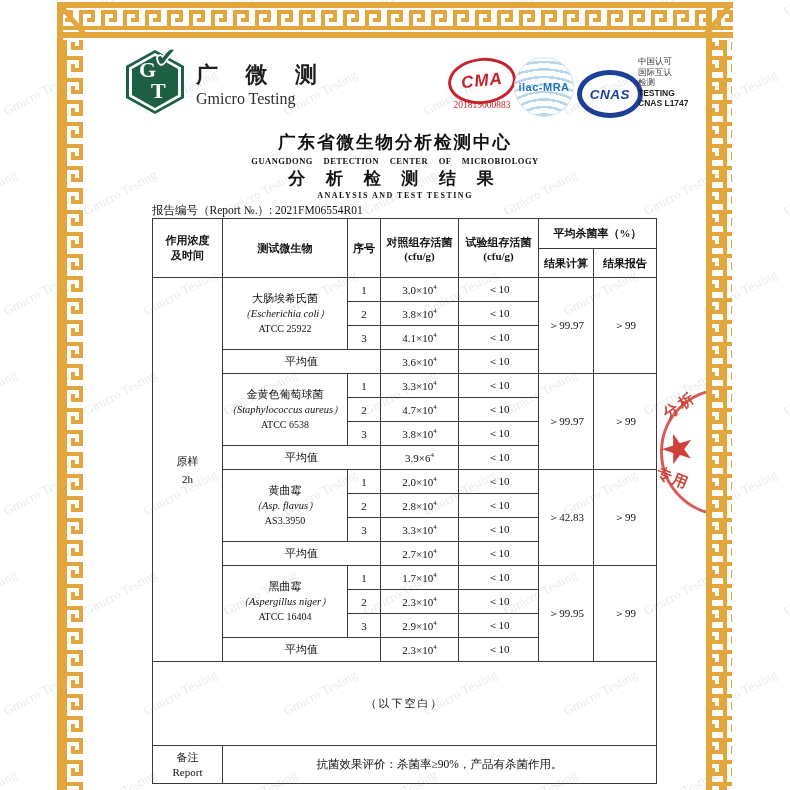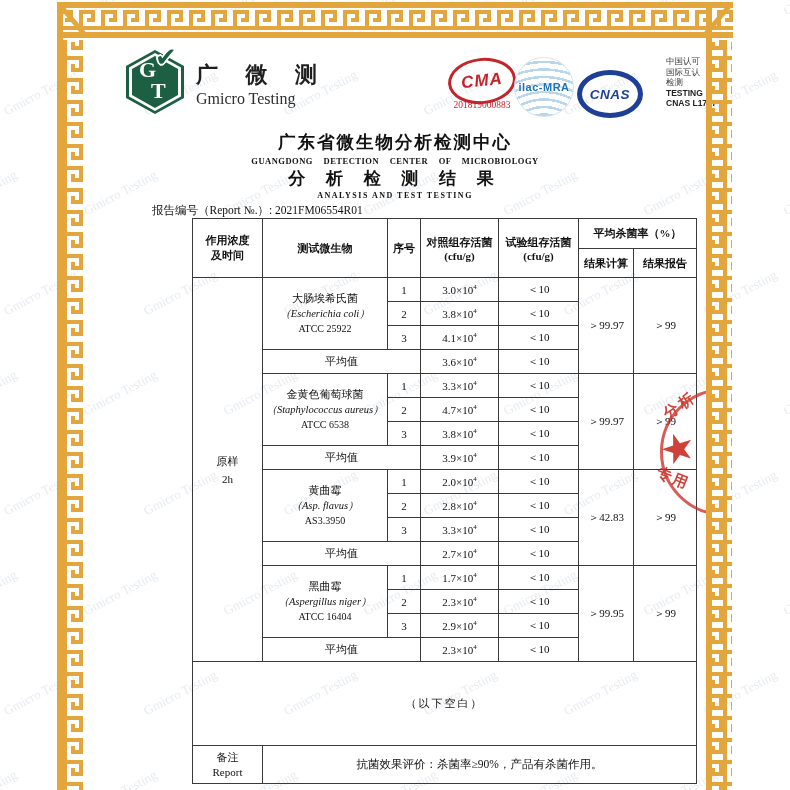--- a/index.html
+++ b/index.html
@@ -42,39 +42,39 @@
   .ilac{left:514px;top:57px;width:58px;height:58px;border-radius:50%;
         background:repeating-radial-gradient(circle at 50% 160%, #ffffff 0 5px, #b9d6ec 5px 7.5px);
         border:1px solid #d4e5f2;display:flex;align-items:center;justify-content:center;}
   .ilac-txt{color:#1d72b8;font-weight:bold;font-size:11px;letter-spacing:.5px;
         text-shadow:0 0 2px #fff,0 0 2px #fff;}
 
   .cnas-oval{left:577px;top:70px;width:56px;height:38px;border:5px solid #1d3f96;border-radius:50%;
         display:flex;align-items:center;justify-content:center;}
   .cnas-txt{color:#1d3f96;font-weight:bold;font-style:italic;font-size:13.5px;letter-spacing:.5px;}
 
-  .accred{left:638px;top:56px;font-size:8.5px;line-height:10.5px;color:#3c3c3c;margin-left:28px;}
+  .accred{left:638px;top:56px;font-size:8.5px;line-height:10.5px;color:#3c3c3c;}
   .accred .b{font-weight:bold;color:#222;}
 
   
   .tcenter{left:57px;width:676px;text-align:center;}
   .t1{top:130px;font-size:17.5px;font-weight:bold;color:#111;letter-spacing:2px;}
   .t2{top:156px;font-size:8.5px;font-weight:bold;color:#111;letter-spacing:.5px;word-spacing:8px;
       font-family:"Liberation Serif",serif;}
   .t3{top:167px;font-size:17px;font-weight:bold;color:#111;letter-spacing:8px;}
   .t4{top:191px;font-size:8px;font-weight:bold;color:#111;letter-spacing:1.5px;
       font-family:"Liberation Serif",serif;}
   .report-line{left:152px;top:203px;font-size:11.5px;color:#111;font-family:"Liberation Serif",serif;}
 
   
   #rtable{position:absolute;left:152px;top:218px;width:504px;border-collapse:collapse;
       table-layout:fixed;font-size:11px;color:#111;font-family:"Liberation Serif",serif;}
   #rtable th,#rtable td{border:1px solid #3a3a3a;padding:0;text-align:center;vertical-align:middle;
       overflow:hidden;}
-  #rtable{border:1.5px solid #2c2c2c;margin-left:40px;}
+  #rtable{border:1.5px solid #2c2c2c;}
   #rtable th{font-weight:600;font-size:11px;}
   tr.hr1{height:30px;} tr.hr2{height:29px;}
   tr.data-row{height:24px;}
   tr.blank-row{height:84px;}
   tr.remarks-row{height:38px;}
   td.organism{line-height:15px;}
   td.organism .latin{font-style:italic;font-size:10.5px;}
   td.organism .strain{font-size:10px;}
   td.cond{line-height:18px;}
   sup.e{font-size:7px;vertical-align:super;line-height:0;}
@@ -287,21 +287,21 @@
             <td class="val"><span>4.7×10</span><sup class="e">4</sup></td>
             <td class="test">＜10</td>
           </tr>
           <tr class="data-row">
             <td class="seq">3</td>
             <td class="val"><span>3.8×10</span><sup class="e">4</sup></td>
             <td class="test">＜10</td>
           </tr>
           <tr class="data-row">
             <td colspan="2">平均值</td>
-            <td class="val"><span>3.9×10</span><sup class="e">4</sup></td>
+            <td class="val"><span>3.9×6</span><sup class="e">4</sup></td>
             <td class="test">＜10</td>
           </tr>
           <tr class="data-row">
             <td class="organism" rowspan="3">
               <div class="cn">黄曲霉</div>
               <div class="latin">（Asp. flavus）</div>
               <div class="strain">AS3.3950</div>
             </td>
             <td class="seq">1</td>
             <td class="val"><span>2.0×10</span><sup class="e">4</sup></td>

